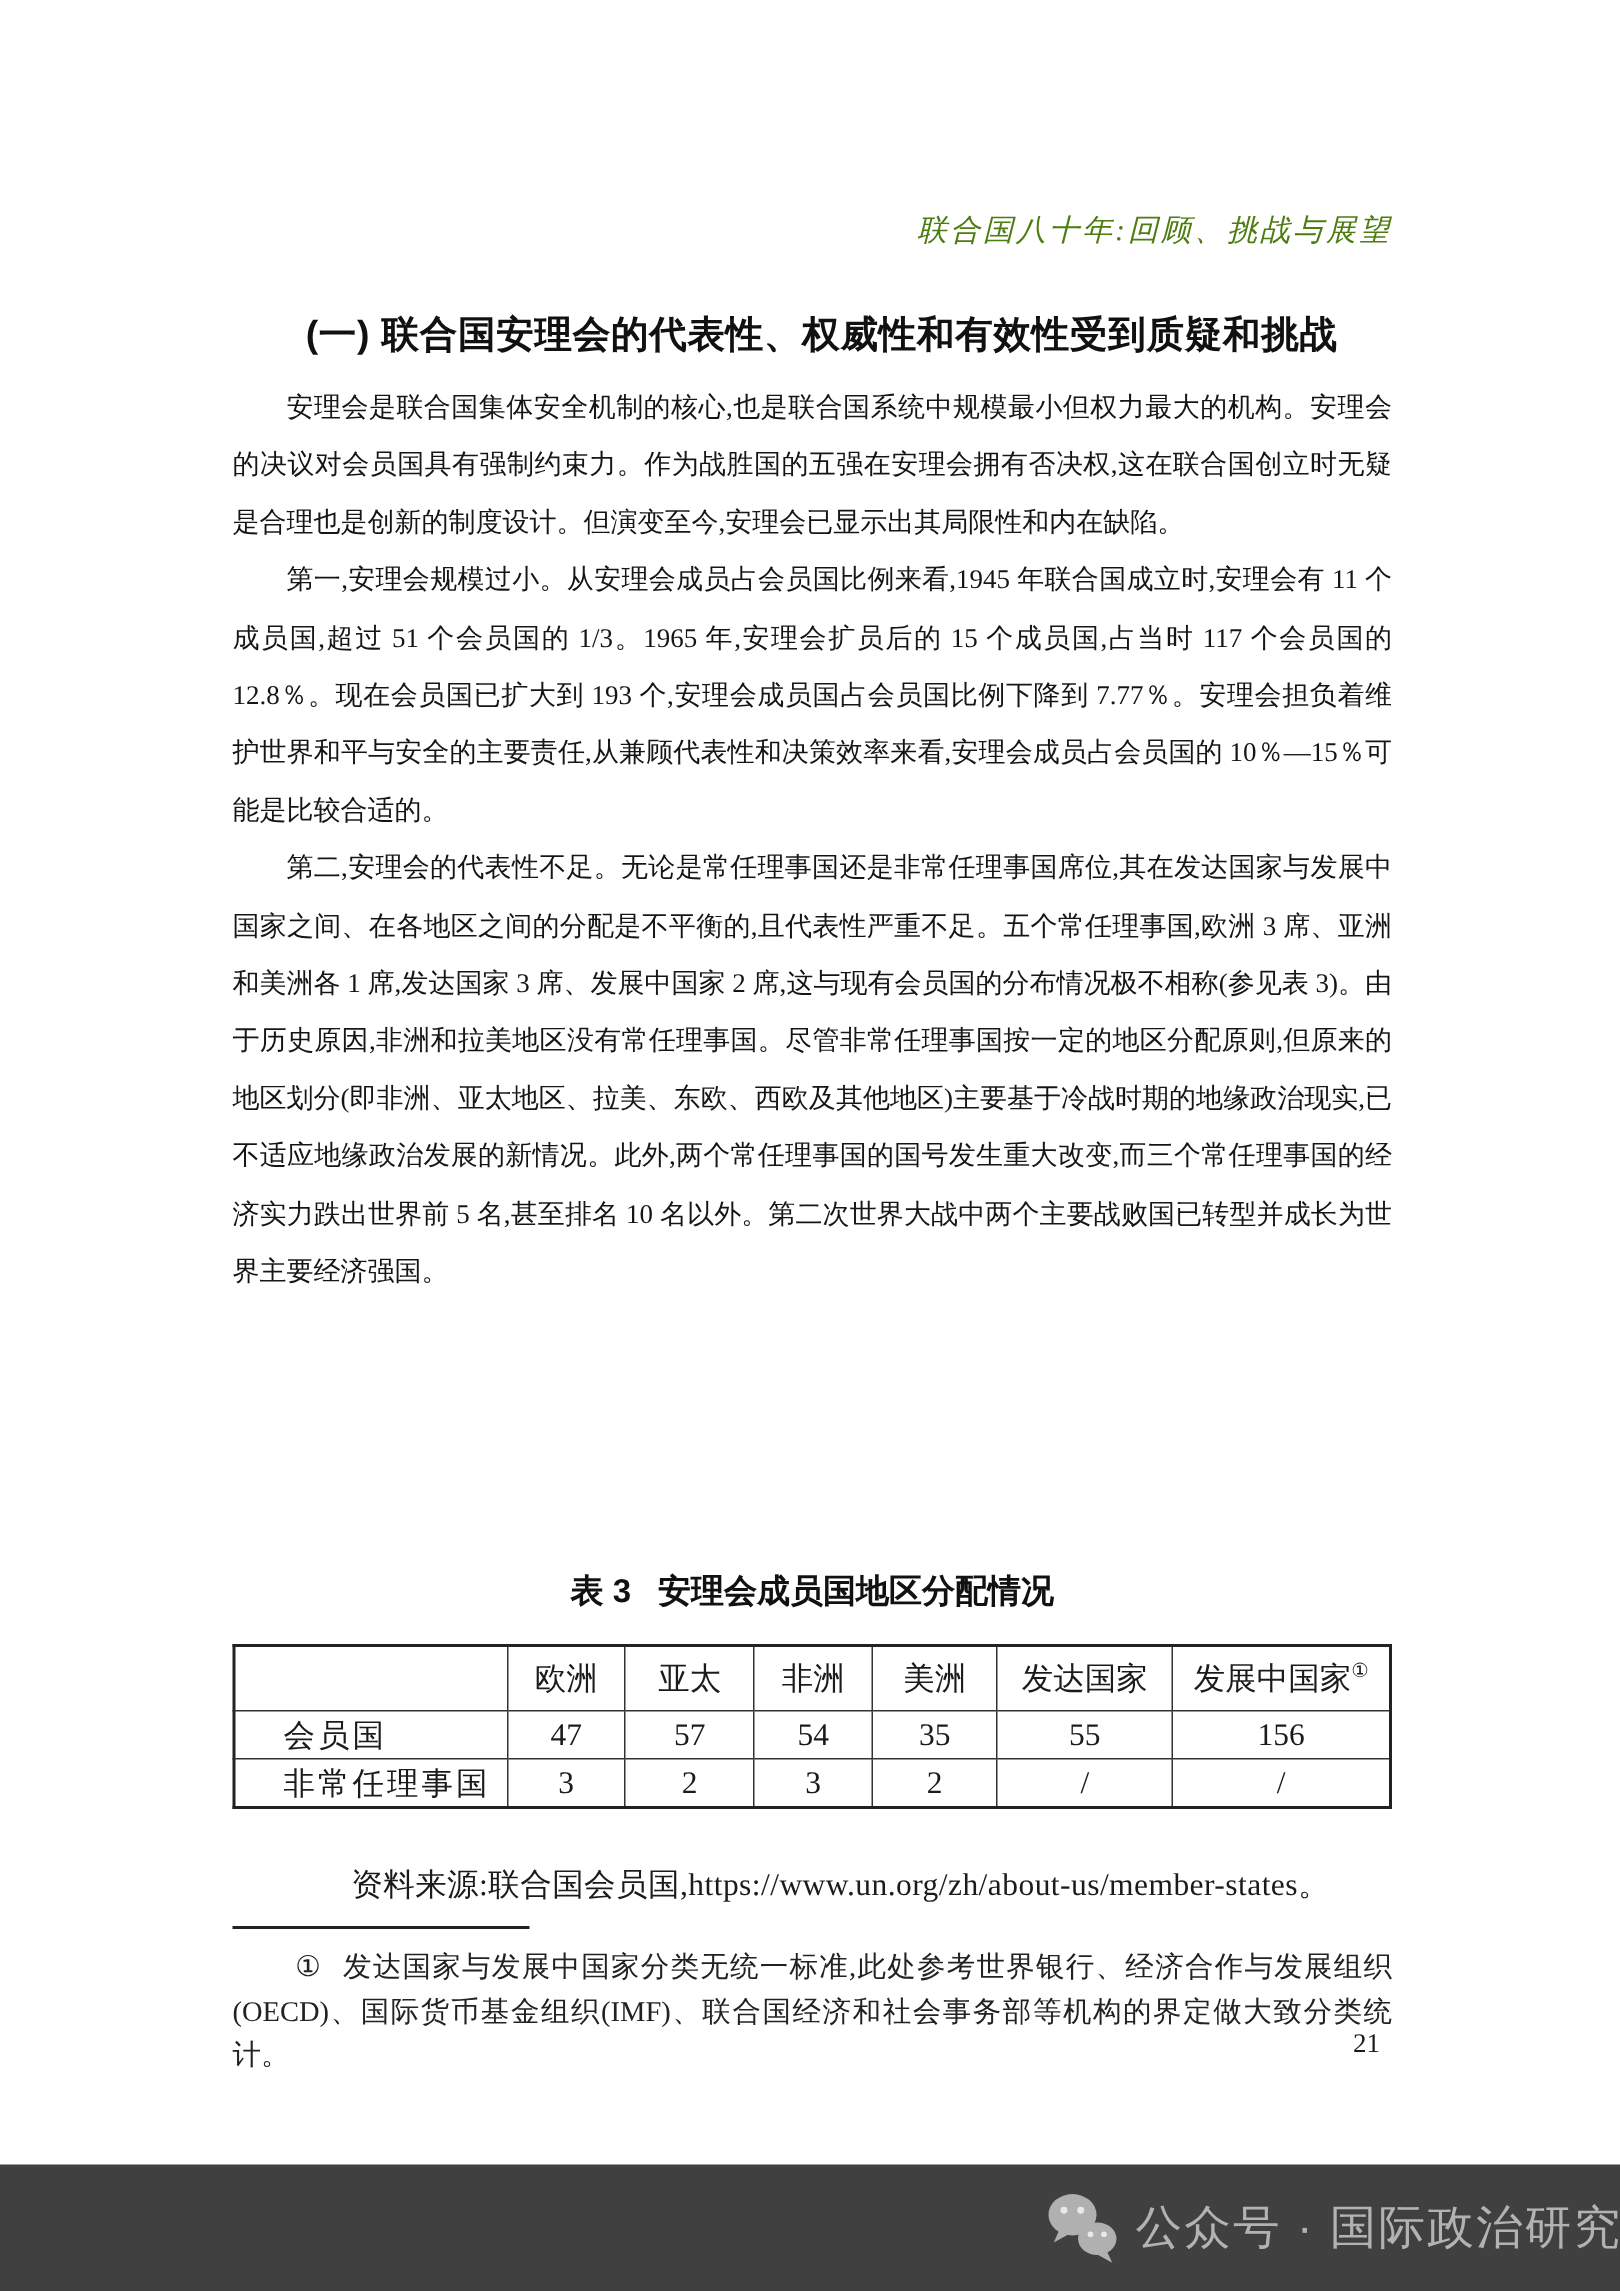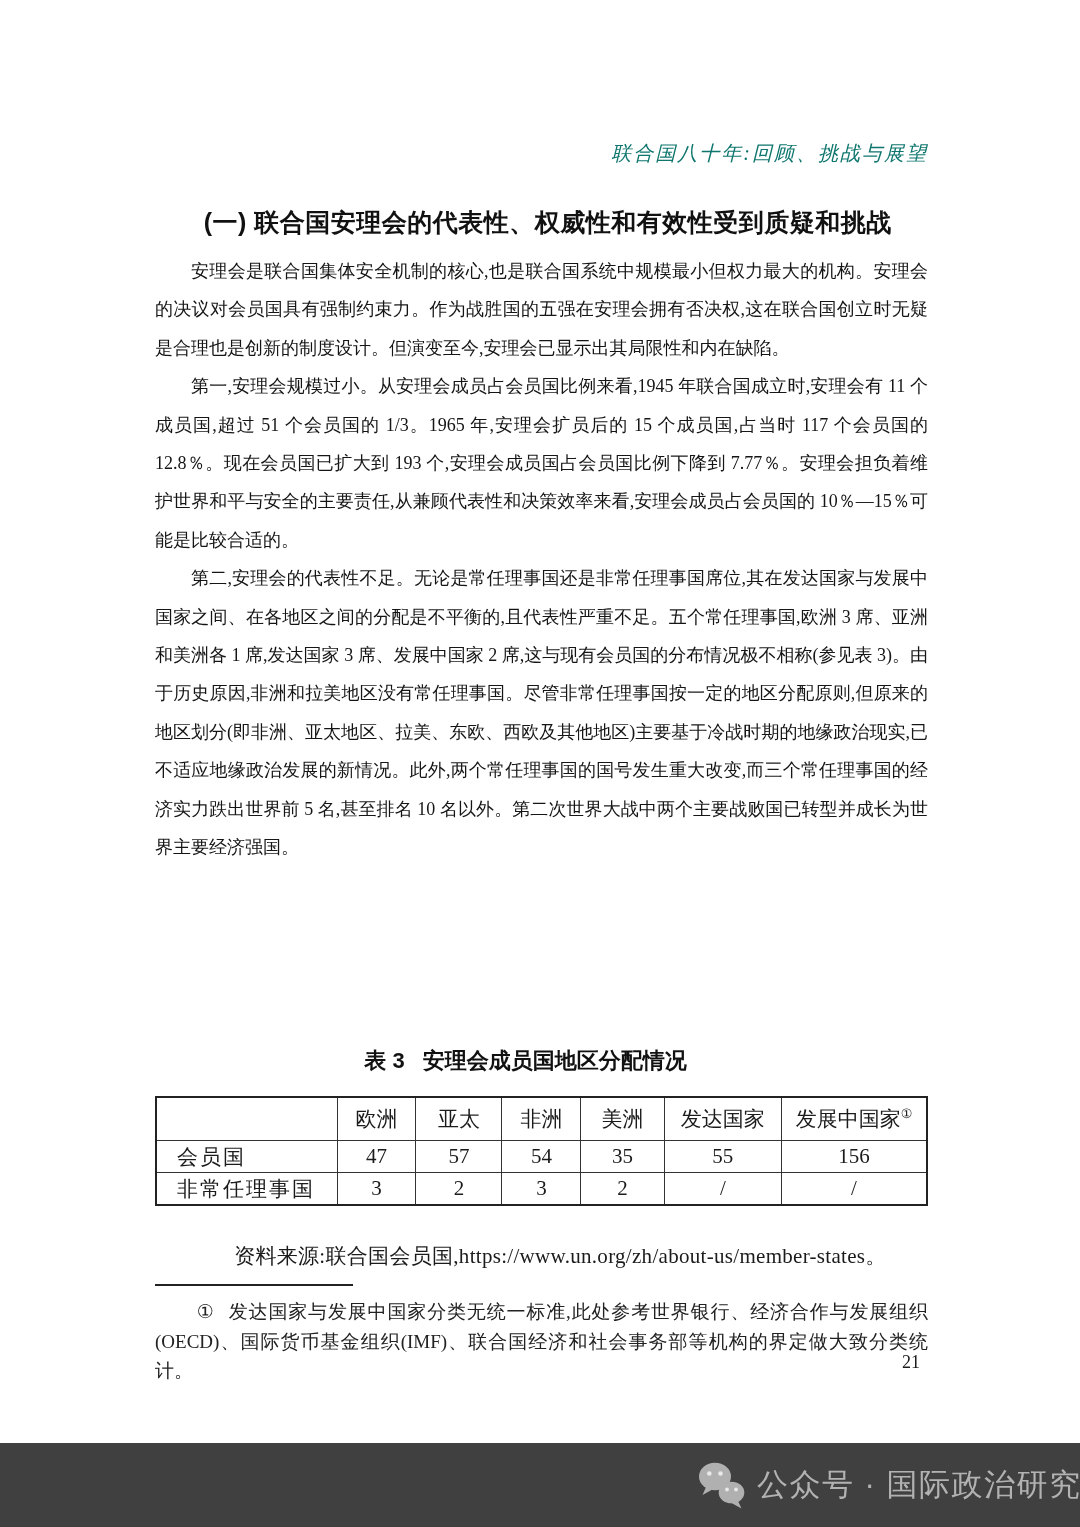--- a/index.html
+++ b/index.html
@@ -7,55 +7,55 @@
     position:relative;
     width:1080px;height:1527px;
     background:#ffffff;
     overflow:hidden;
     font-family:"Liberation Serif","DejaVu Serif",serif;
     color:#1b1b1b;
   }
   .running-header{
     position:absolute;top:140px;right:152px;
     font-style:italic;
-    font-size:20px;letter-spacing:2px;color:#0f766e;
+    font-size:20px;letter-spacing:2px;color:#4d7c0f;
   }
   .section-heading{
     position:absolute;top:206px;left:155px;width:773px;margin:0;
     font-family:"Liberation Sans","DejaVu Sans",sans-serif;
     font-size:25px;font-weight:700;color:#111;
     text-indent:1.95em;letter-spacing:0.5px;
   }
   .body-text{
     position:absolute;top:252px;left:155px;width:773px;
     font-size:18px;line-height:38.4px;text-align:justify;color:#151515;
   }
   .body-text p{margin:0;text-indent:2em;}
   .table-caption{
-    position:absolute;top:1046px;left:139px;width:773px;
+    position:absolute;top:1046px;left:155px;width:773px;
     text-align:center;
     font-family:"Liberation Sans","DejaVu Sans",sans-serif;
     font-size:22px;font-weight:700;color:#111;
   }
   .cap-gap{display:inline-block;width:18px;}
   .region-table{
     position:absolute;top:1096px;left:155px;width:773px;
     border-collapse:collapse;
     font-size:21px;color:#1b1b1b;
     border:2.5px solid #222;
   }
   .region-table th,.region-table td{
     border:1px solid #333;
     text-align:center;
     font-weight:400;
     padding:0 4px;
   }
   .region-table thead th{height:42px;}
   .region-table tbody td,.region-table tbody th{height:31px;}
-  .region-table .row-label{text-align:left;padding-left:20px;letter-spacing:2px;}
+  .region-table .row-label{text-align:left;padding-left:32px;letter-spacing:2px;}
   .region-table sup{font-size:13px;line-height:0;}
   .col-label{width:188px;}
   .col-eu{width:76px;}.col-ap{width:84px;}.col-af{width:76px;}.col-am{width:81px;}
   .col-dev{width:119px;}.col-devg{width:149px;}
   .table-source{
     position:absolute;top:1242px;left:155px;width:773px;
     font-size:21px;color:#1b1b1b;text-indent:1.8em;letter-spacing:0.3px;text-align:center;
   }
   .footnote-separator{
     position:absolute;top:1284px;left:155px;width:198px;

